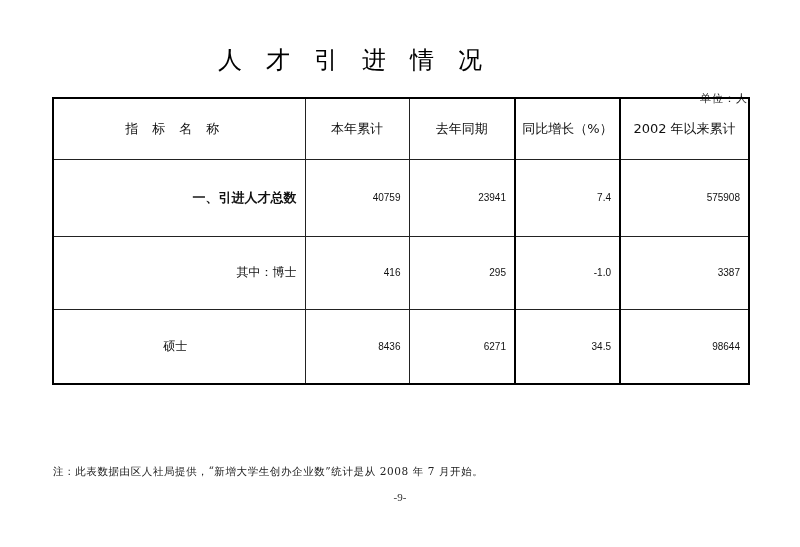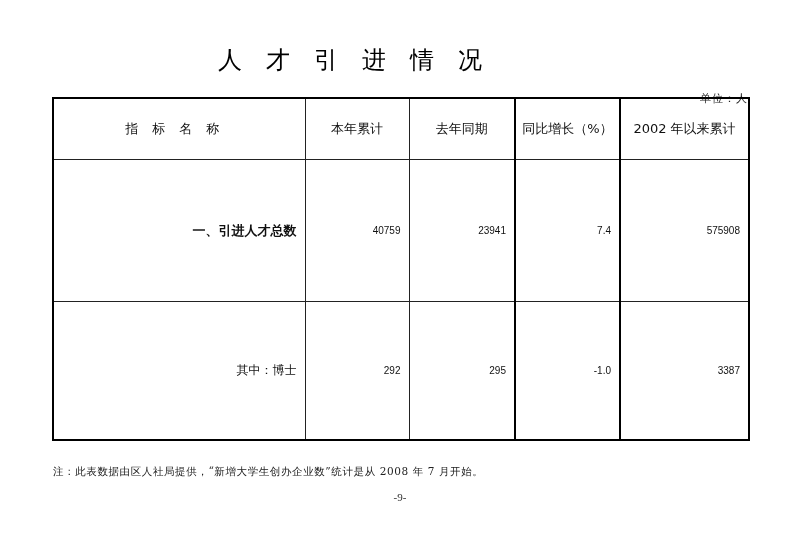--- a/index.html
+++ b/index.html
@@ -10,21 +10,21 @@
   .title {
     position: absolute; left: 0; top: 44px; width: 712px; text-align: center;
     font-size: 24px; letter-spacing: 24px; font-family: "DejaVu Sans", sans-serif;
     padding-left: 12px; box-sizing: border-box; color: #000;
   }
   .unit {
     position: absolute; right: 52px; top: 91px; font-size: 11px;
     font-family: "DejaVu Serif", serif; color: #222; letter-spacing: 1px;
   }
   table.data {
-    position: absolute; left: 52px; top: 97px; width: 696px; height: 344px;
+    position: absolute; left: 52px; top: 97px; width: 696px; height: 288px;
     border-collapse: collapse; table-layout: fixed;
     border: 2px solid #000;
   }
   table.data td, table.data th {
     border: 1px solid #222; font-weight: normal; padding: 0;
   }
   table.data th { font-size: 13px; height: 60px; text-align: center; }
   table.data td { font-size: 10px; text-align: right; padding-right: 8px; font-family: "Liberation Sans", sans-serif; }
   col.c0 { width: 252px; } col.c1 { width: 104px; } col.c2 { width: 106px; }
   col.c3 { width: 105px; } col.c4 { width: 129px; }
@@ -67,22 +67,29 @@
   </tr>
   <tr>
     <td class="label bold">一、引进人才总数</td>
     <td>40759</td>
     <td>23941</td>
     <td class="c-sep-thick">7.4</td>
     <td class="c-sep-thick">575908</td>
   </tr>
   <tr>
     <td class="label indent1">其中：博士</td>
-    <td>292</td>
+    <td>416</td>
     <td>295</td>
     <td class="c-sep-thick">-1.0</td>
     <td class="c-sep-thick">3387</td>
+  </tr>
+  <tr>
+    <td class="label center">硕士</td>
+    <td>8436</td>
+    <td>6271</td>
+    <td class="c-sep-thick">34.5</td>
+    <td class="c-sep-thick">98644</td>
   </tr>
 </tbody>
   </table>
 
 <div class="footnote">注：此表数据由区人社局提供，“新增大学生创办企业数”统计是从 2008 年 7 月开始。</div>
 <div class="pagenum">-9-</div>
 
 </body></html>

